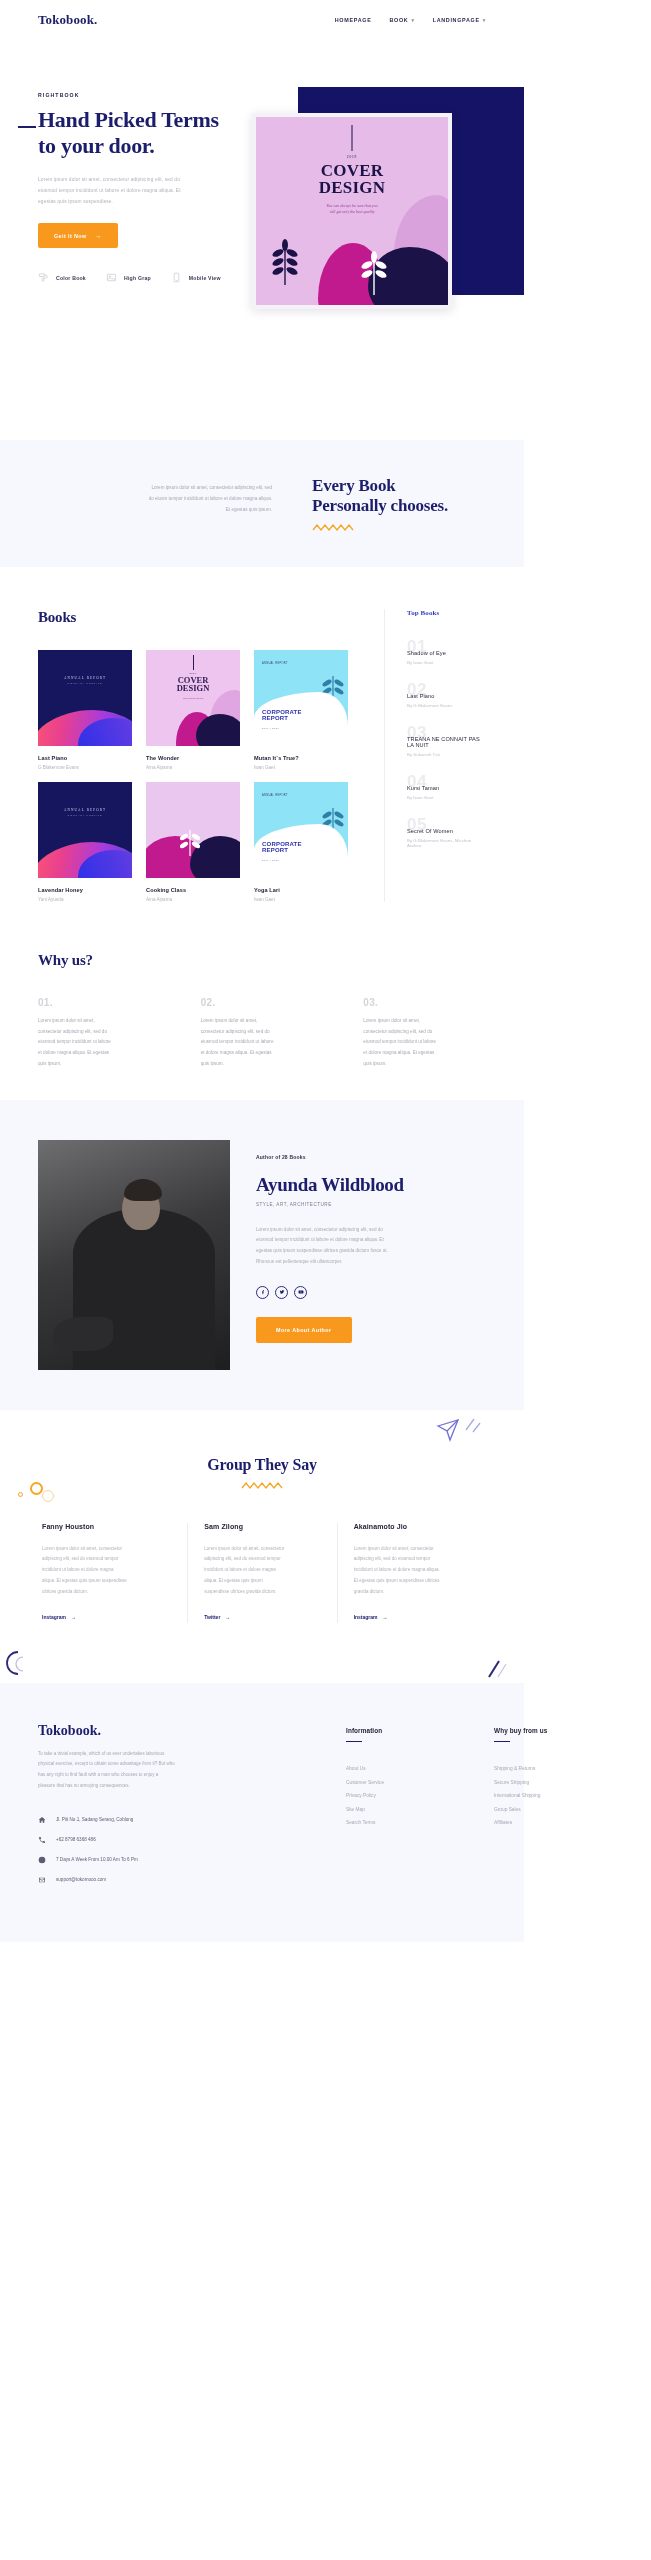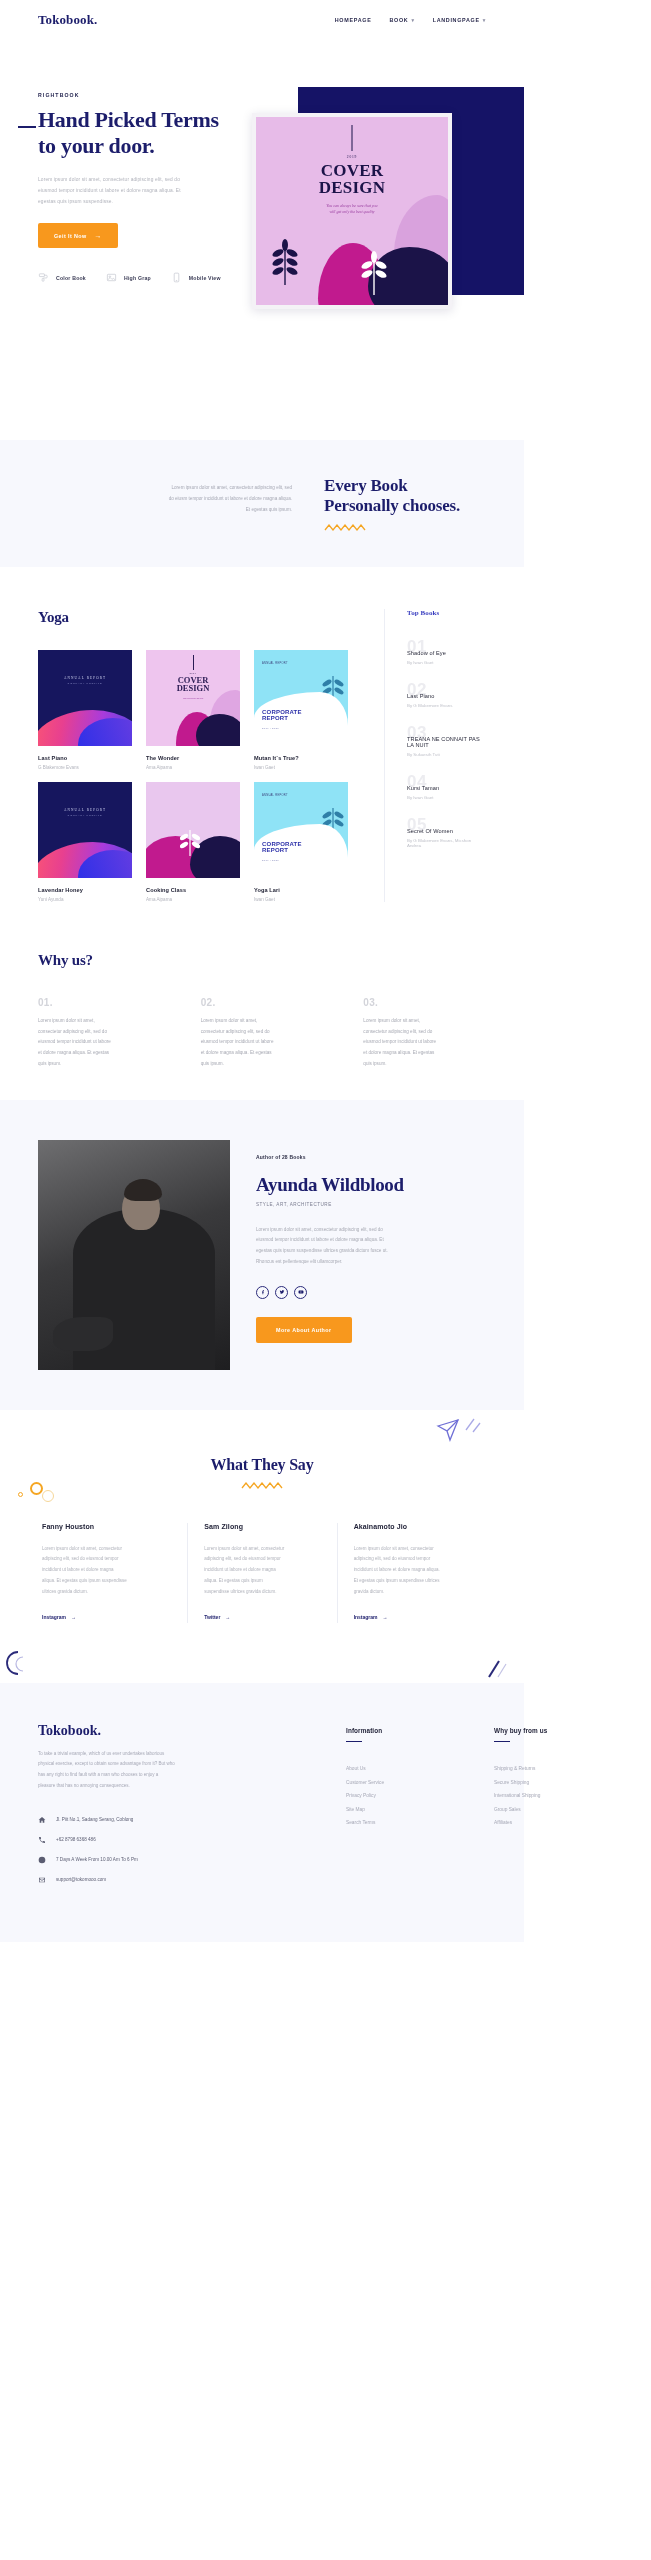--- a/index.html
+++ b/index.html
@@ -98,21 +98,21 @@
     font-family: "Liberation Serif", serif; font-style: italic;
     font-size: 4px; line-height: 1.5; color: #9a3fa0;
   }
   .blob1 { position: absolute; right: -18px; top: 78px; width: 72px; height: 118px; background: #d9a2dd; border-radius: 60% 40% 45% 55% / 50% 55% 45% 50%; }
   .blob2 { position: absolute; left: 62px; bottom: -30px; width: 70px; height: 92px; background: #c11a8e; border-radius: 50% 50% 46% 54% / 60% 60% 40% 40%; }
   .blob3 { position: absolute; right: -6px; bottom: -20px; width: 86px; height: 78px; background: #1b1348; border-radius: 48% 52% 40% 60% / 50% 40% 60% 50%; }
   .leaf { position: absolute; }
   .leaf svg { display:block; }
 
   
-  .band { background: #f7f8fd; padding: 36px 50px; display: flex; align-items: flex-start; gap: 0; }
+  .band { background: #f7f8fd; padding: 36px 30px; display: flex; align-items: flex-start; gap: 8px; }
   .band-left { width: 260px; text-align: right; padding-right: 18px; padding-top: 6px; }
   .band-left p { font-size: 4.6px; line-height: 2.4; color: #a6a8b4; }
   .band-right { padding-left: 14px; }
   .band-title {
     font-family: "Liberation Serif", serif; font-weight: 700;
     font-size: 17px; line-height: 1.2; color: #1c1d6b; letter-spacing: -.2px;
   }
   .squiggle { margin-top: 7px; color: #f5a623; }
   .squiggle svg { display: block; }
 
@@ -367,21 +367,21 @@
       <div class="squiggle">
         <svg width="42" height="7" viewBox="0 0 42 7" fill="none" stroke="currentColor" stroke-width="1.3">
           <path d="M1 6 L5 1 L9 6 L13 1 L17 6 L21 1 L25 6 L29 1 L33 6 L37 1 L41 6"></path>
         </svg>
       </div>
     </div>
   </div>
 
   <div class="books">
     <div class="books-col">
-      <div class="section-title">Yoga</div>
+      <div class="section-title">Books</div>
       <div class="book-grid">
 
         <div>
           <div class="book-thumb tn-dark">
             <div class="lbl">ANNUAL REPORT</div>
             <div class="lbl2">COMPANY PROFILE</div>
             <div class="swirl"></div>
             <div class="swirl2"></div>
           </div>
           <div class="book-name">Last Piano</div>
@@ -623,21 +623,21 @@
       </svg>
     </div>
     <div class="deco" style="right:16px;top:248px;">
       <svg width="22" height="22" viewBox="0 0 22 22" fill="none">
         <path d="M3 19 L13 3" stroke="#2b2b7a" stroke-width="2"></path>
         <path d="M12 19 L20 6" stroke="#c2c2e4" stroke-width="1.2"></path>
       </svg>
     </div>
 
     <div class="testi-head">
-      <div class="testi-title">What They Say</div>
+      <div class="testi-title">Group They Say</div>
       <div class="testi-sq">
         <svg width="42" height="7" viewBox="0 0 42 7" fill="none" stroke="currentColor" stroke-width="1.3">
           <path d="M1 6 L5 1 L9 6 L13 1 L17 6 L21 1 L25 6 L29 1 L33 6 L37 1 L41 6"></path>
         </svg>
       </div>
     </div>
 
     <div class="testi-grid">
       <div class="testi-card">
         <div class="testi-name">Fanny Houston</div>

